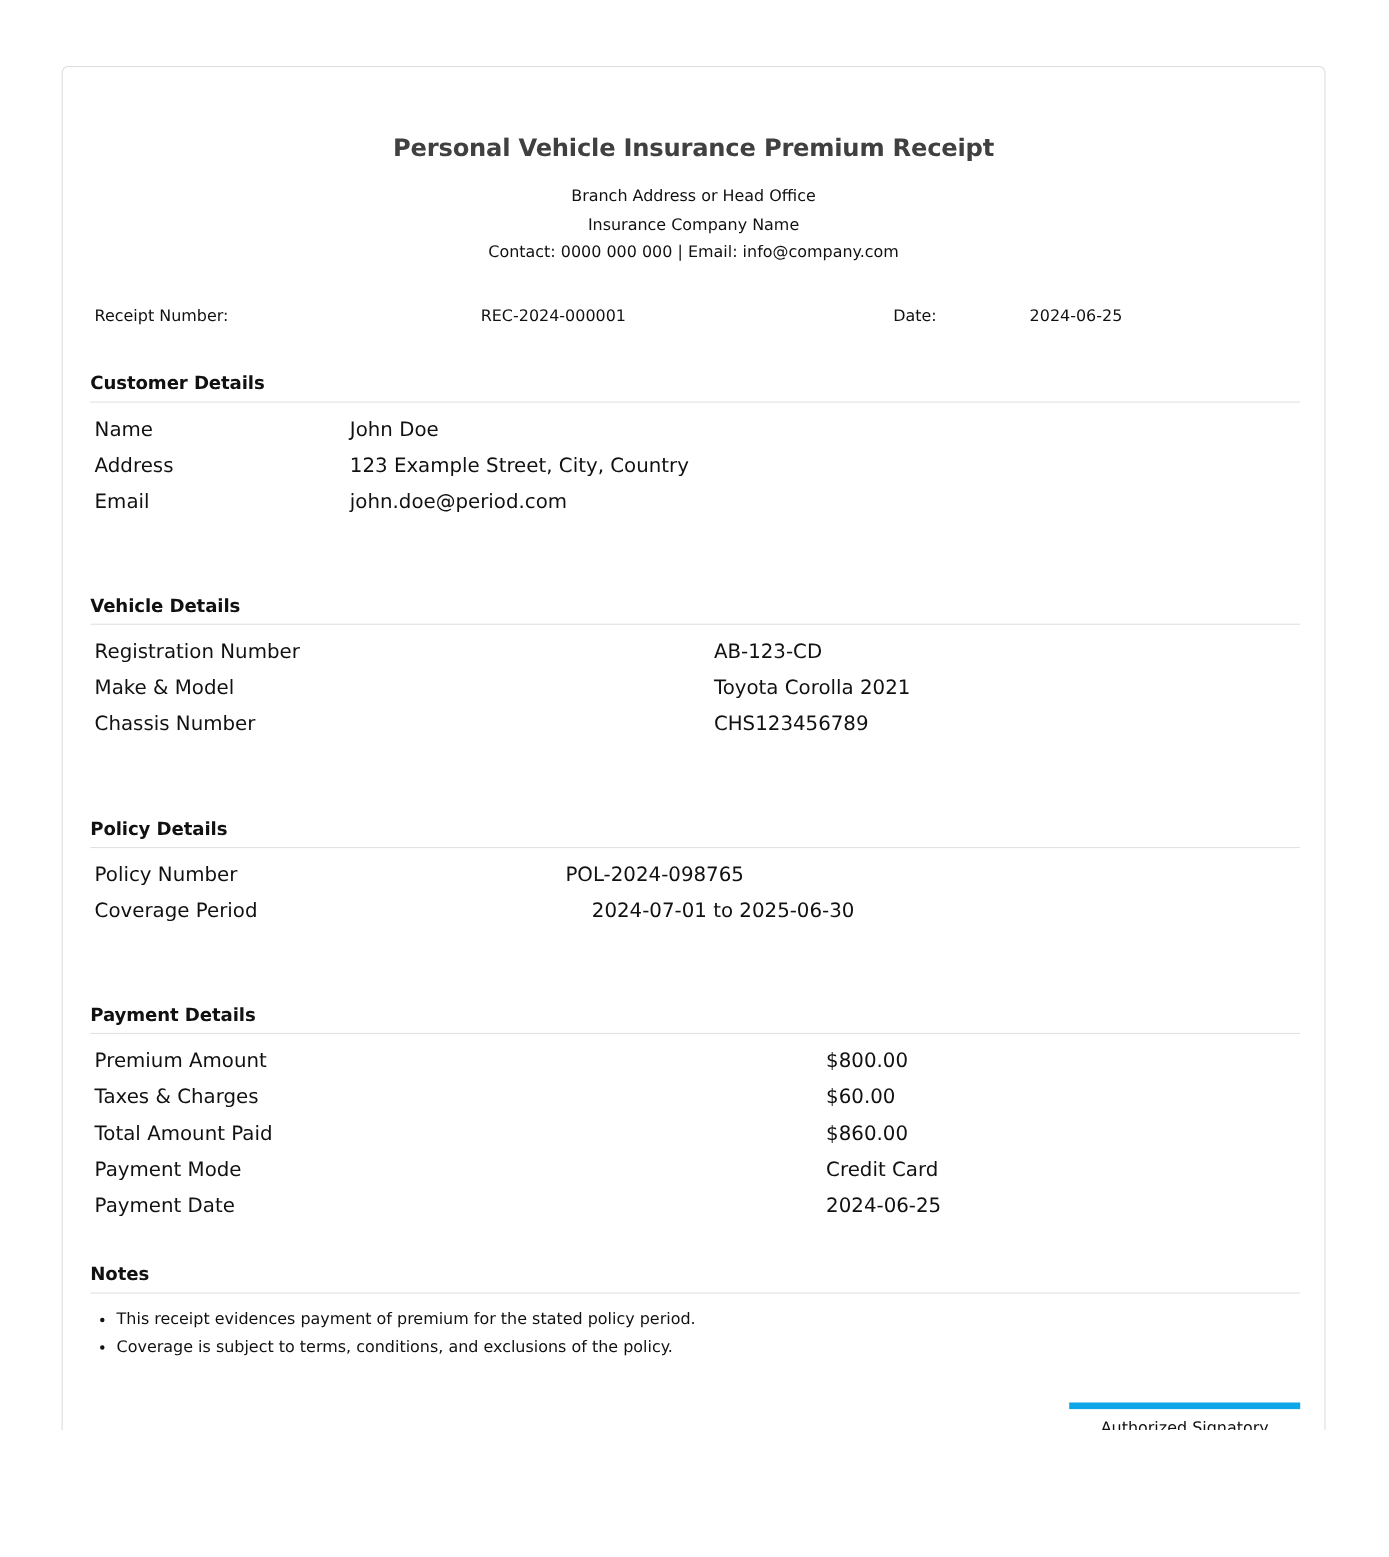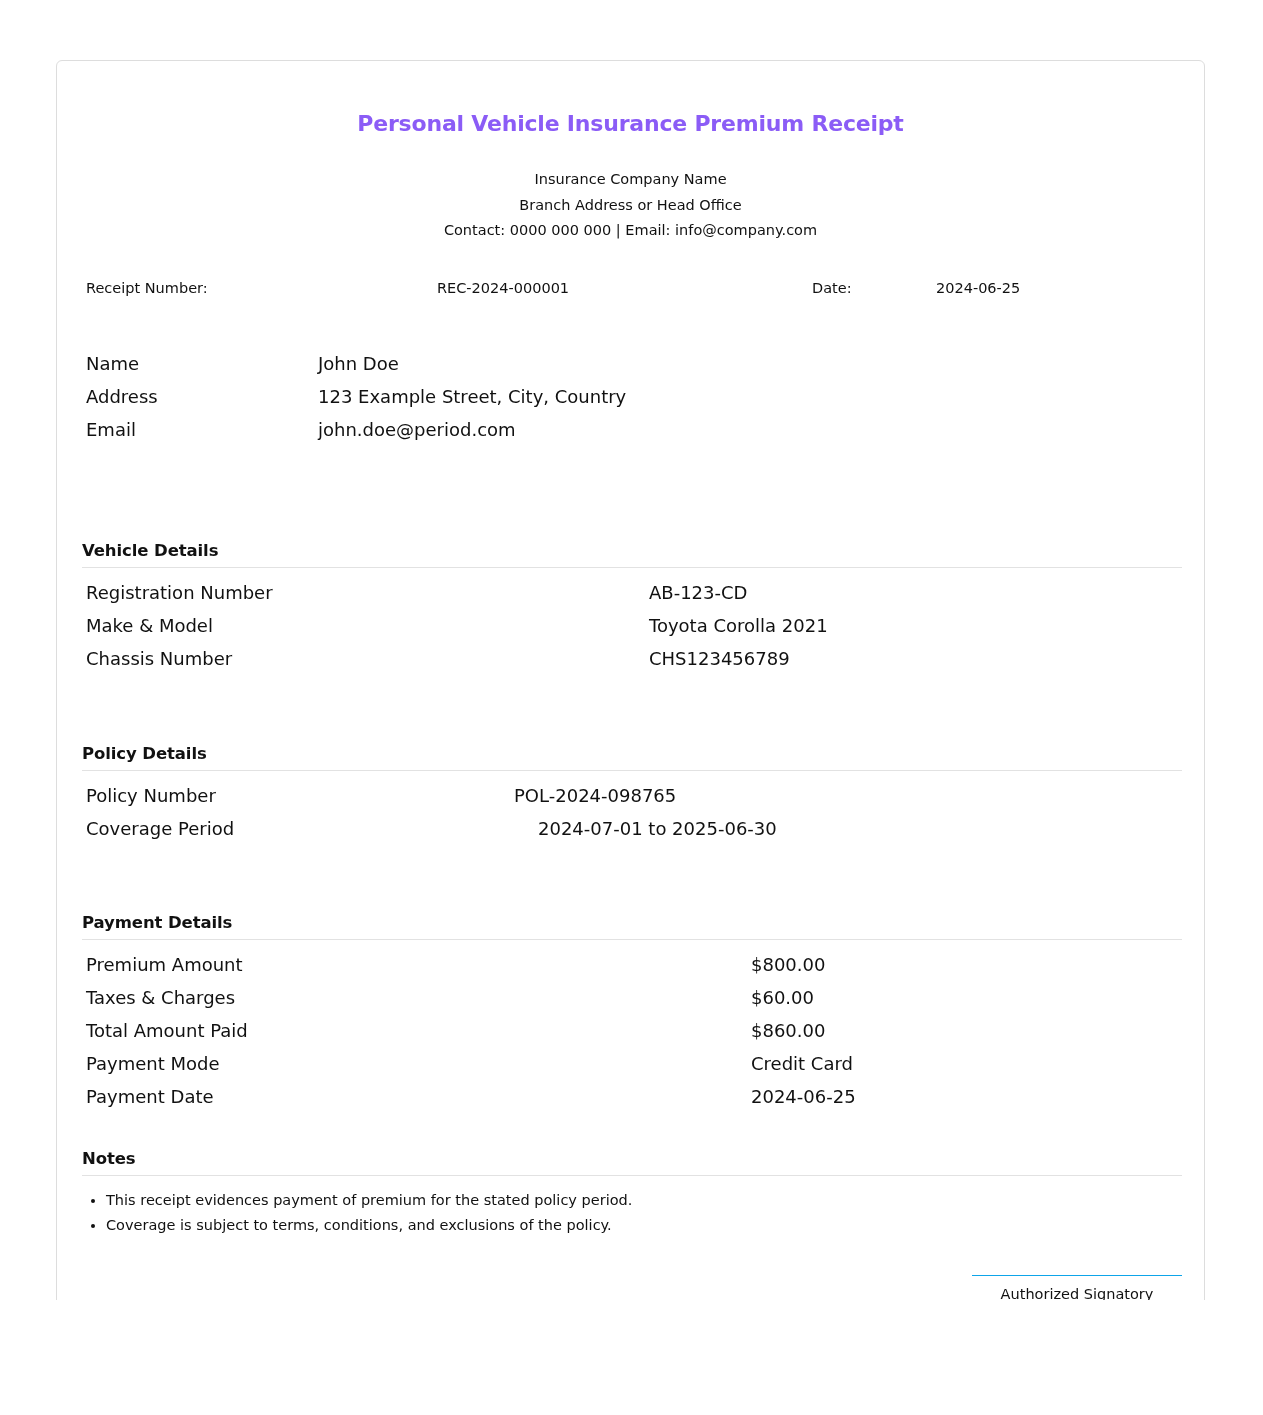--- a/index.html
+++ b/index.html
@@ -11,21 +11,21 @@
   .viewport {
     position: absolute; left: 0; top: 0; width: 1263px; height: 1300px; overflow: hidden;
   }
   .card {
     position: absolute; left: 56px; top: 60px; width: 1149px; height: 1400px;
     border: 1px solid #dddddd; border-radius: 6px; background: #fff;
     box-sizing: border-box;
   }
   .title {
     position: absolute; left: 0; right: 0; top: 50px; text-align: center;
-    font-size: 22px; font-weight: bold; color: #8b5cf6; margin: 0;
+    font-size: 22px; font-weight: bold; color: #404040; margin: 12px;
     letter-spacing: -0.2px;
   }
   .company { position: absolute; left: 0; right: 0; top: 106px; text-align: center; font-size: 14.5px; line-height: 25.5px; }
   .company div { white-space: nowrap; }
 
   .meta { position: absolute; top: 219px; left: 29px; font-size: 14.5px; width: 1100px; height: 20px; }
   .meta span { position: absolute; top: 0; white-space: nowrap; }
 
   .section { position: absolute; left: 25px; width: 1100px; }
   .section h2 {
@@ -35,44 +35,45 @@
   .rows { margin-top: 14px; }
   .row { position: relative; height: 33px; font-size: 18px; }
   .row span { position: absolute; top: 0; white-space: nowrap; }
   .row .k { left: 4px; }
 
   .notes ul { margin: 12px 0 0 0; padding-left: 24px; font-size: 14.5px; line-height: 25px; }
   .notes li { padding-left: 0; }
 
   .sign {
     position: absolute; left: 915px; top: 1214px; width: 210px;
-    border-top: 1px solid #0ea5e9; text-align: center; font-size: 14.5px; padding-top: 10px;
+    border-top: 6px solid #0ea5e9; text-align: center; font-size: 14.5px; padding-top: 10px;
   }
 </style>
 </head>
 <body>
 
 <div class="viewport">
   <div class="card">
     <h1 class="title">Personal Vehicle Insurance Premium Receipt</h1>
 
     <div class="company">
+      <div>Branch Address or Head Office</div>
       <div>Insurance Company Name</div>
-      <div>Branch Address or Head Office</div>
       <div>Contact: 0000 000 000 | Email: info@company.com</div>
     </div>
 
     <div class="meta">
       <span style="left:0">Receipt Number:</span>
       <span style="left:351px">REC-2024-000001</span>
       <span style="left:726px">Date:</span>
       <span style="left:850px">2024-06-25</span>
     </div>
 
     <div class="section" style="top:278px">
+      <h2>Customer Details</h2>
       <div class="rows">
         <div class="row">
             <span class="k">Name</span>
             <span style="left:236px">John Doe</span>
           </div>
         <div class="row">
             <span class="k">Address</span>
             <span style="left:236px">123 Example Street, City, Country</span>
           </div>
         <div class="row">

